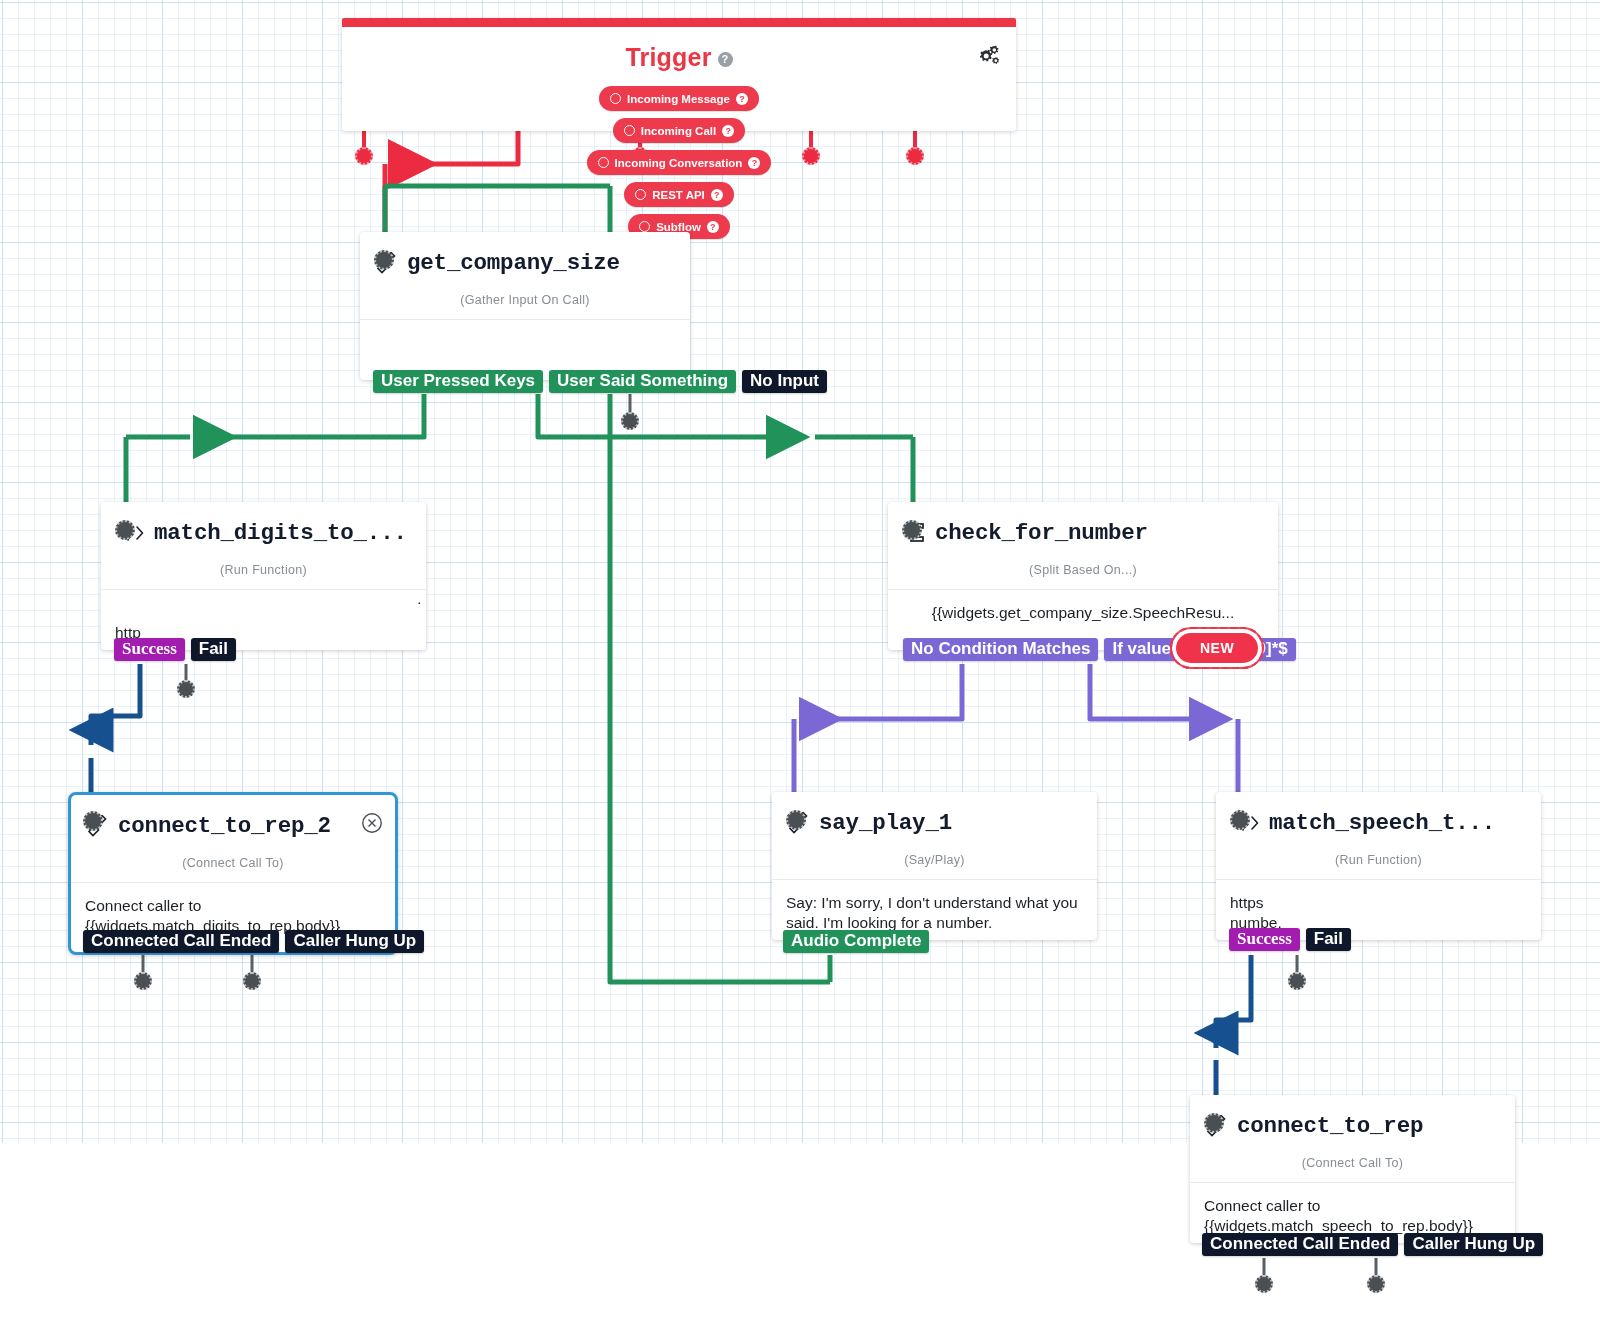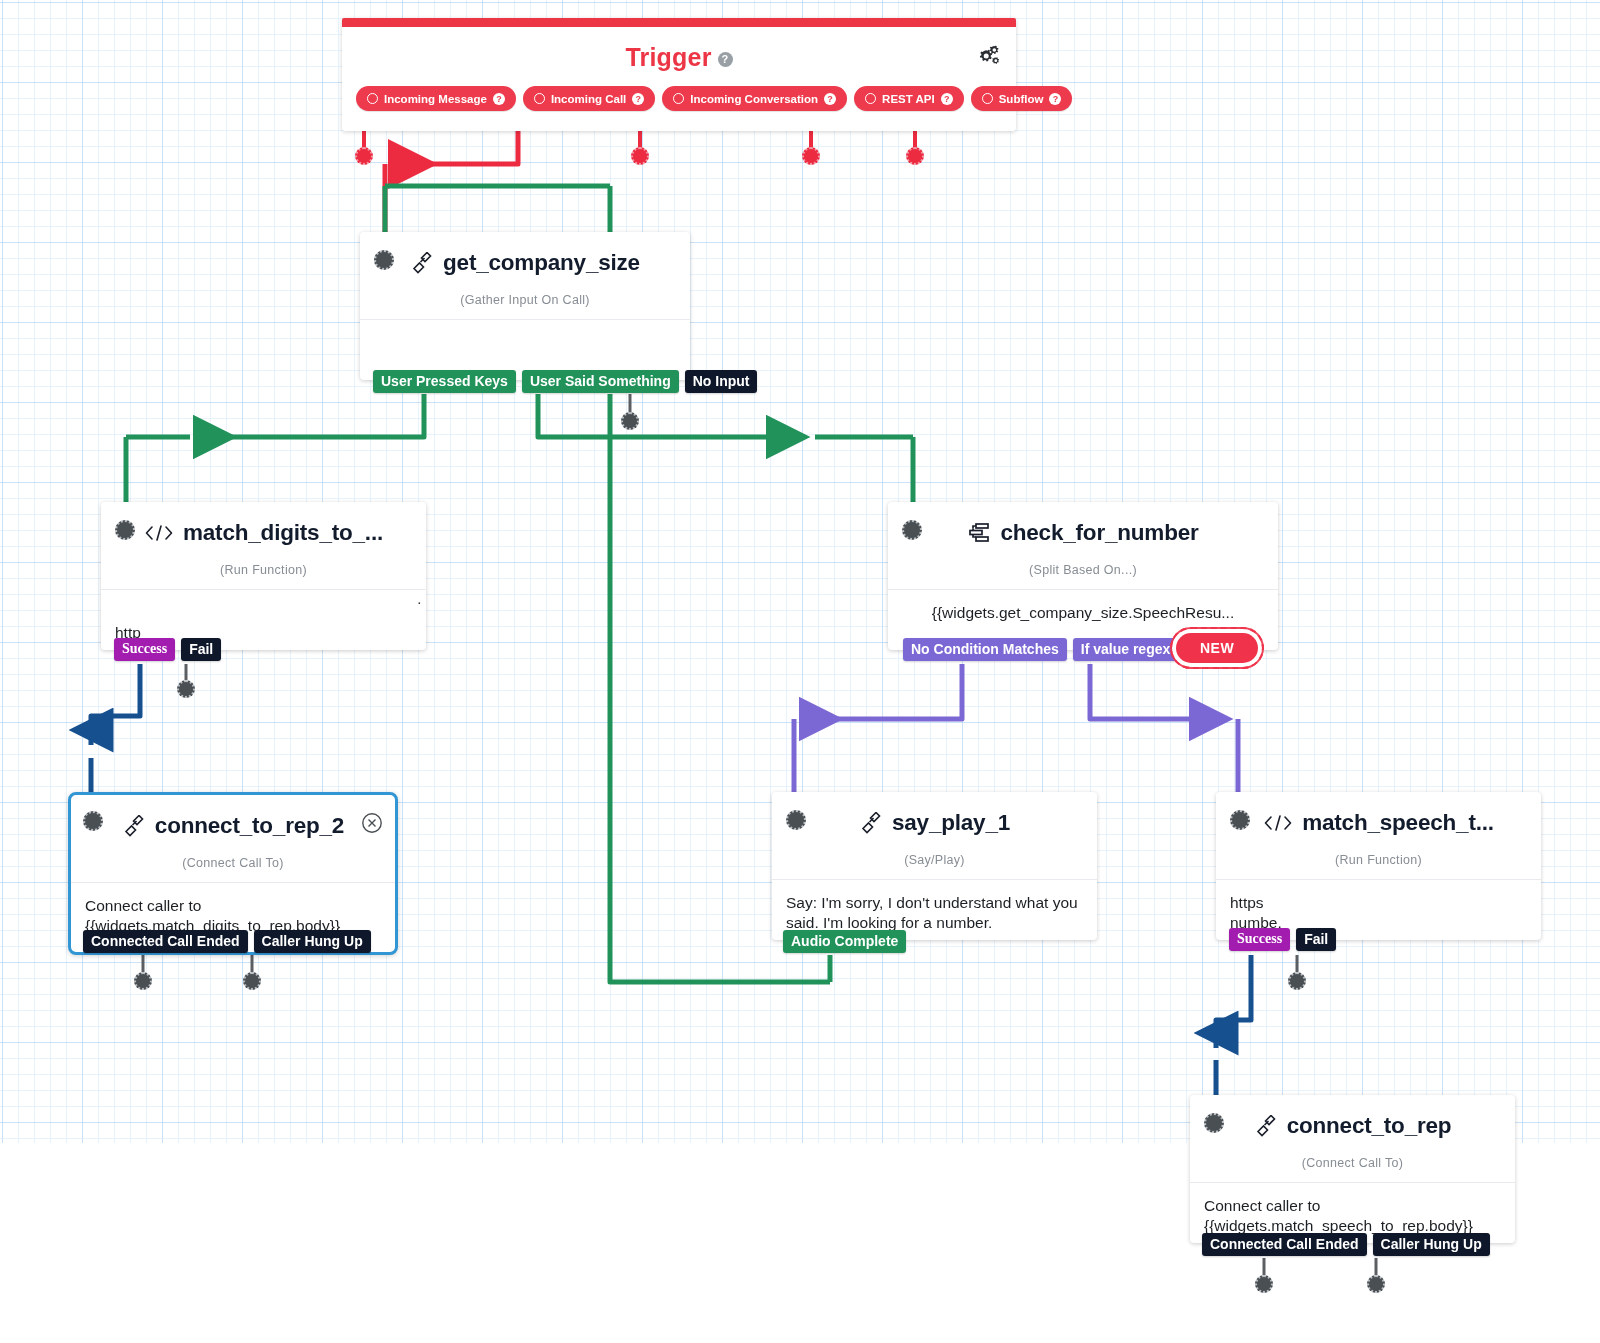--- a/index.html
+++ b/index.html
@@ -42,21 +42,21 @@
     letter-spacing:.2px;
   }
   .qmark {
     display:inline-block; width:15px; height:15px; border-radius:50%;
     background:#98a0a6; color:#fff; font-size:11px; font-weight:700;
     line-height:15px; text-align:center; vertical-align:3px; margin-left:6px;
     font-family:"Liberation Sans", sans-serif;
   }
   .gear-btn { position:absolute; right:16px; top:26px; width:26px; height:24px; }
   .trigger-pills {
-    display:flex; gap:7px; padding:14px 14px 0 14px; align-items:center;
+    display:flex; gap:7px; padding:14px 14px 0 14px; align-items:center;flex-direction:column;
   }
   .pill {
     background:#ed3a4c; color:#fff; border-radius:14px;
     height:25px; display:flex; align-items:center; gap:6px;
     padding:0 11px; font-size:11.5px; font-weight:600; white-space:nowrap;
     box-shadow:0 1px 1px rgba(0,0,0,.12);
   }
   .pill .ring {
     width:11px; height:11px; border-radius:50%;
     border:1.6px solid #fff; flex:none;
@@ -80,31 +80,31 @@
   }
   .w-head { position:relative; padding:18px 14px 0 14px; }
   .w-dot {
     position:absolute; left:14px; top:18px;
     width:20px; height:20px; border-radius:50%;
     background:#4a4f54; border:2px dotted #b9bec3;
   }
   .w-title {
     text-align:center; font-size:22.5px; font-weight:700; color:#131c2d;
     letter-spacing:-.2px; line-height:26px;
-    display:flex; align-items:center; justify-content:center; gap:9px;
+    display:flex; align-items:center; justify-content:flex-start; gap:9px;font-family:Liberation Mono, monospace;
   }
   .w-sub { text-align:center; font-size:12.5px; color:#878d94; margin-top:17px; letter-spacing:.3px; }
   .w-divider { height:1px; background:#e8eaed; margin:12px 0 0 0; }
   .w-body { padding:13px 14px 0 14px; font-size:15.5px; color:#1c2024; line-height:20px; }
   .w-close {
     position:absolute; right:12px; top:17px; width:22px; height:22px;
   }
   .w-outputs { position:absolute; left:12px; display:flex; gap:6px; align-items:flex-start; }
   .chip {
-    color:#fff; font-size:14px; font-weight:600; padding:5px 8px 6px 8px;
+    color:#fff; font-size:17px; font-weight:600; padding:5px 8px 6px 8px;
     border-radius:3px; white-space:nowrap; line-height:12px;
     box-shadow:0 1px 2px rgba(0,0,0,.18);
   }
   .chip.green { background:#21935a; }
   .chip.grey  { background:#0f172a; }
   .chip.blue  { background:#a21caf;font-family:Liberation Serif, serif; }
   .chip.purple{ background:#7b68d4; }
   .new-pill {
     background:#f0334a; color:#fff; font-size:14px; font-weight:700;
     border-radius:16px; padding:7px 24px; letter-spacing:.5px;

